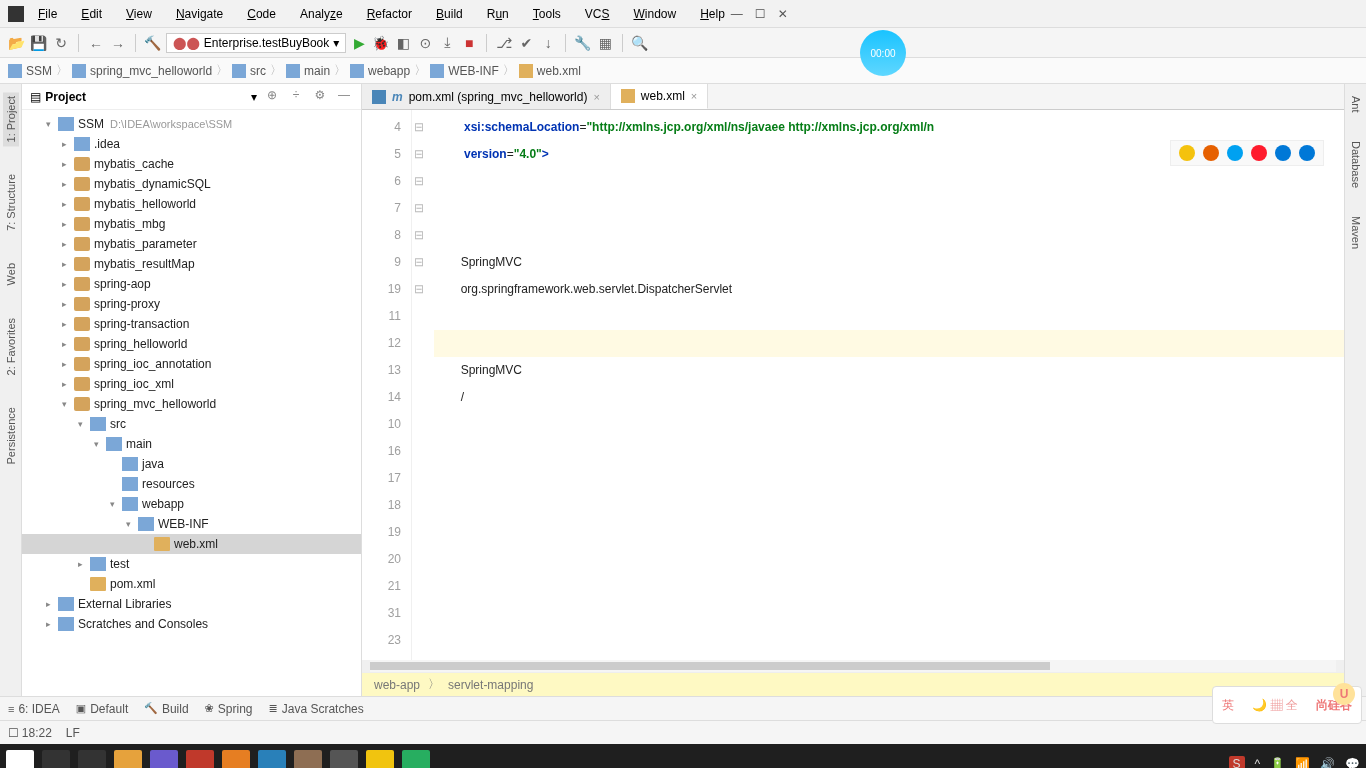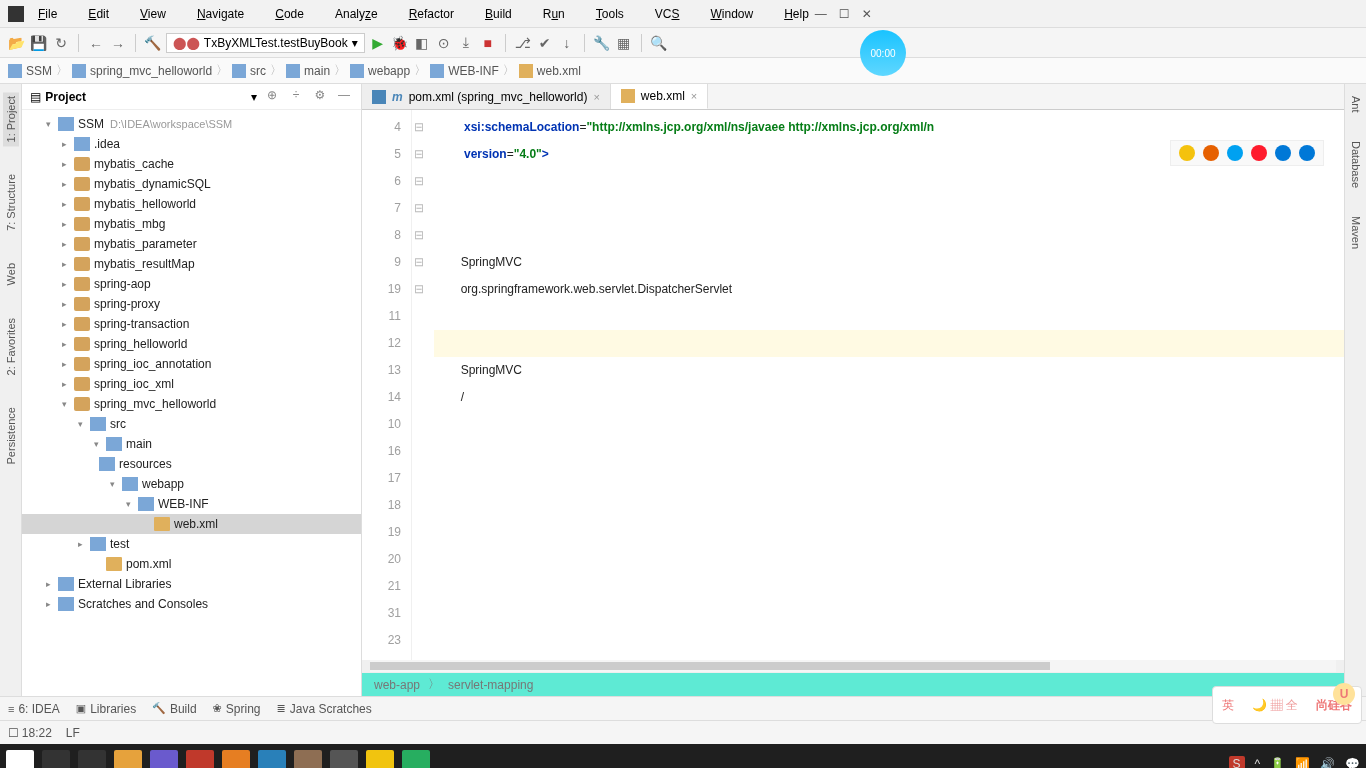--- a/index.html
+++ b/index.html
@@ -1,20 +1,20 @@
 <!DOCTYPE html>
 <html><head>
 <meta charset="utf-8">
 <style>
 * { margin: 0; padding: 0; box-sizing: border-box; font-family: "Segoe UI", Tahoma, sans-serif; font-size: 12px; }
 body { background: #f0f0f0; width: 1366px; height: 768px; overflow: hidden; }
 
 .titlebar { height: 28px; background: #f2f2f2; display: flex; align-items: center; padding: 0 8px; border-bottom: 1px solid #ddd; }
 .titlebar .logo { width: 16px; height: 16px; background: #333; margin-right: 8px; }
-.titlebar .menu { display: flex; gap: 19px; }
+.titlebar .menu { display: flex; gap: 12px; }
 .titlebar .menu span { padding: 2px 6px; cursor: pointer; }
 .titlebar .menu span u { text-decoration: underline; }
 .titlebar .title { margin-left: 16px; color: #666; font-size: 11px; flex: 1; }
 .titlebar .winbtns { display: flex; gap: 12px; color: #555; }
 
 .toolbar { height: 30px; background: #f5f5f5; display: flex; align-items: center; padding: 0 8px; gap: 4px; border-bottom: 1px solid #ddd; }
 .toolbar .tb-icon { width: 18px; height: 18px; display: flex; align-items: center; justify-content: center; color: #666; font-size: 14px; }
 .toolbar .sep { width: 1px; height: 18px; background: #ccc; margin: 0 4px; }
 .toolbar .run-config { border: 1px solid #ccc; padding: 2px 6px; background: #fff; display: flex; align-items: center; gap: 4px; }
 .toolbar .timer { position: absolute; right: 460px; top: 30px; width: 46px; height: 46px; border-radius: 50%; background: linear-gradient(#1ac3ff,#5fd7ff); color: #fff; display: flex; align-items: center; justify-content: center; font-size: 10px; z-index: 10; }
@@ -58,21 +58,21 @@
 .code-line.hl { background: #fffae3; }
 .sel { background: #a6d2ff; }
 .tag { color: #0033b3; font-weight: 600; }
 .attr { color: #0033b3; font-weight: 600; }
 .str { color: #067d17; font-weight: 600; }
 .comment { color: #8c8c8c; font-style: italic; }
 .text { color: #222; }
 .browser-icons { position: absolute; top: 30px; right: 20px; display: flex; gap: 8px; background: #f9f9f9; padding: 4px 8px; border: 1px solid #eee; }
 .browser-icons span { width: 16px; height: 16px; border-radius: 50%; }
 
-.breadc-bottom { height: 24px; background: #5eead4; border-top: 1px solid #eee; padding: 2px 12px; color: #777; font-size: 11px; display: flex; gap: 8px; align-items: center; }
+.breadc-bottom { height: 24px; background: #fef9c3; border-top: 1px solid #eee; padding: 2px 12px; color: #777; font-size: 11px; display: flex; gap: 8px; align-items: center; }
 .hscroll { height: 12px; background: #f5f5f5; margin: 0 8px; }
 .hscroll .thumb { height: 8px; background: #ccc; width: 680px; margin-top: 2px; }
 
 .right-gutter { width: 22px; background: #f0f0f0; border-left: 1px solid #ddd; display: flex; flex-direction: column; align-items: center; gap: 20px; padding-top: 8px; }
 .right-gutter .vtab { writing-mode: vertical-rl; font-size: 11px; color: #555; cursor: pointer; padding: 4px 2px; }
 
 .bottom-tabs { height: 24px; background: #f5f5f5; border-top: 1px solid #ddd; display: flex; align-items: center; padding: 0 8px; gap: 16px; }
 .bottom-tabs .bt { color: #555; font-size: 11px; cursor: pointer; display: flex; align-items: center; gap: 4px; }
 
 .status { height: 24px; background: #f5f5f5; border-top: 1px solid #ddd; display: flex; align-items: center; padding: 0 8px; color: #555; font-size: 11px; }
@@ -117,21 +117,21 @@
   <span class="tb-icon">📂</span>
   <span class="tb-icon">💾</span>
   <span class="tb-icon">↻</span>
   <span class="sep"></span>
   <span class="tb-icon">←</span>
   <span class="tb-icon">→</span>
   <span class="sep"></span>
   <span class="tb-icon" style="color:#5a5">🔨</span>
   <div class="run-config">
     <span style="color:#c55">⬤⬤</span>
-    <span>TxByXMLTest.testBuyBook</span>
+    <span>Enterprise.testBuyBook</span>
     <span>▾</span>
   </div>
   <span class="tb-icon" style="color:#3a3">▶</span>
   <span class="tb-icon" style="color:#3a6">🐞</span>
   <span class="tb-icon">◧</span>
   <span class="tb-icon">⊙</span>
   <span class="tb-icon">⤓</span>
   <span class="tb-icon" style="color:#c33">■</span>
   <span class="sep"></span>
   <span class="tb-icon">⎇</span>
@@ -281,21 +281,26 @@
         <div class="tree-row" style="padding-left: 56px;">
           <span class="arrow">▾</span>
           <span class="icon folder"></span>
           <span class="name">src</span>
         </div>
         <div class="tree-row" style="padding-left: 72px;">
           <span class="arrow">▾</span>
           <span class="icon folder"></span>
           <span class="name">main</span>
         </div>
-        <div class="tree-row" style="padding-left: 65px; text-align: center;">
+        <div class="tree-row" style="padding-left: 88px;">
+          <span class="arrow"></span>
+          <span class="icon folder"></span>
+          <span class="name">java</span>
+        </div>
+        <div class="tree-row" style="padding-left: 88px; text-align: center;">
           <span class="arrow"></span>
           <span class="icon folder"></span>
           <span class="name">resources</span>
         </div>
         <div class="tree-row" style="padding-left: 88px;">
           <span class="arrow">▾</span>
           <span class="icon folder"></span>
           <span class="name">webapp</span>
         </div>
         <div class="tree-row" style="padding-left: 104px;">
@@ -306,21 +311,21 @@
         <div class="tree-row selected" style="padding-left: 120px;">
           <span class="arrow"></span>
           <span class="icon file"></span>
           <span class="name">web.xml</span>
         </div>
         <div class="tree-row" style="padding-left: 56px;">
           <span class="arrow">▸</span>
           <span class="icon folder"></span>
           <span class="name">test</span>
         </div>
-        <div class="tree-row" style="padding-left: 72px;">
+        <div class="tree-row" style="padding-left: 56px;">
           <span class="arrow"></span>
           <span class="icon file"></span>
           <span class="name">pom.xml</span>
         </div>
         <div class="tree-row" style="padding-left: 24px;">
           <span class="arrow">▸</span>
           <span class="icon folder"></span>
           <span class="name">External Libraries</span>
         </div>
         <div class="tree-row" style="padding-left: 24px;">
@@ -412,21 +417,21 @@
 
   <div class="right-gutter">
     <div class="vtab">Ant</div>
     <div class="vtab">Database</div>
     <div class="vtab">Maven</div>
   </div>
 </div>
 
 <div class="bottom-tabs">
   <span class="bt">≡ <span>6: IDEA</span></span>
-  <span class="bt">▣ <span>Libraries</span></span>
+  <span class="bt">▣ <span>Default</span></span>
   <span class="bt">🔨 <span>Build</span></span>
   <span class="bt">❀ <span>Spring</span></span>
   <span class="bt">≣ <span>Java Scratches</span></span>
 </div>
 
 <div class="status">
   <span>☐</span>&nbsp;
   <div class="right">
     <span>18:22</span>
     <span>LF</span>

